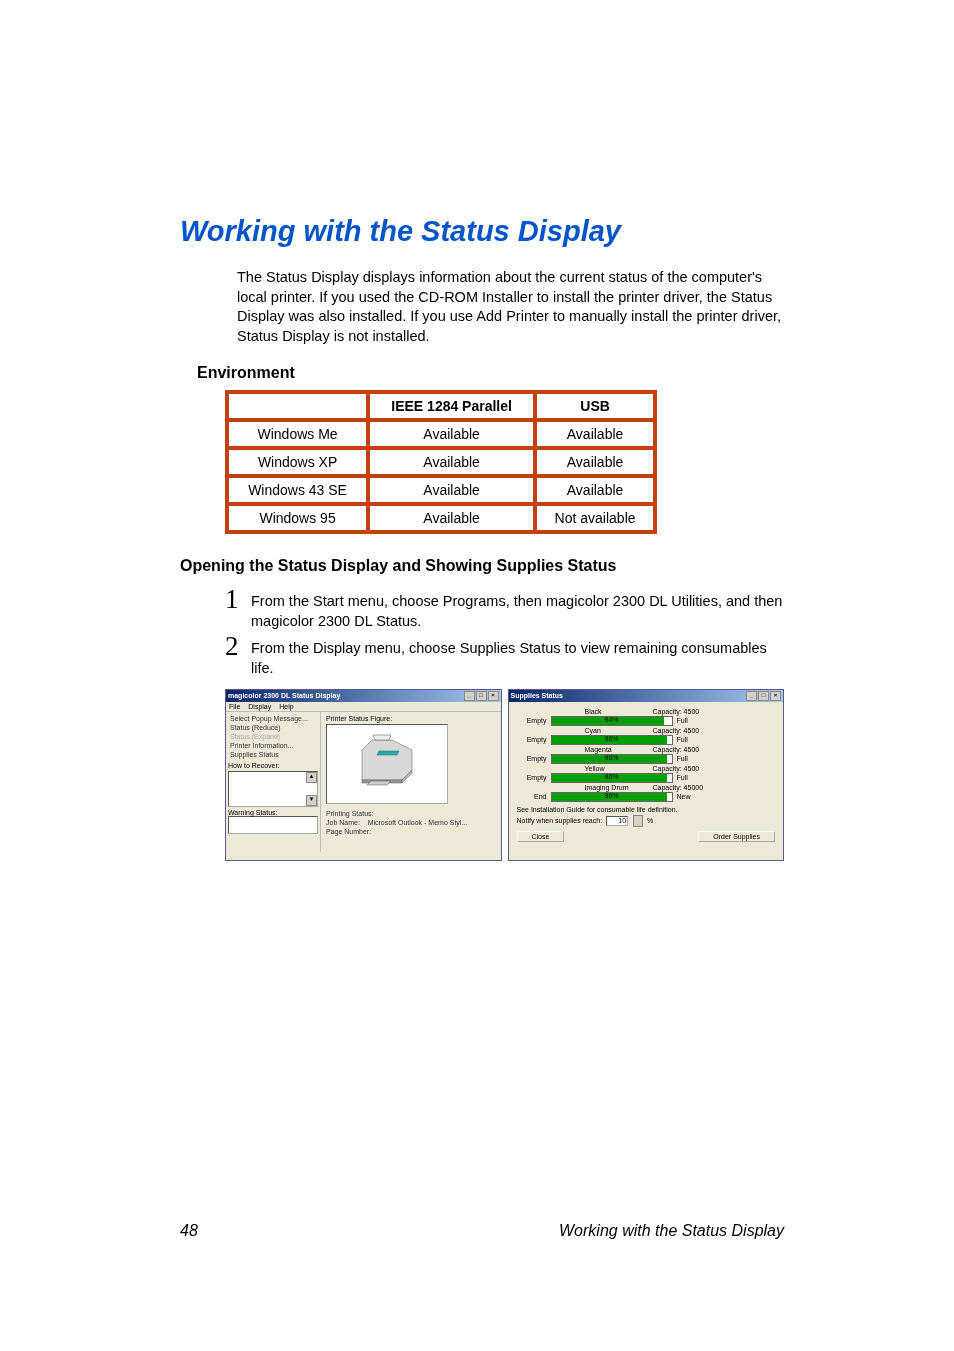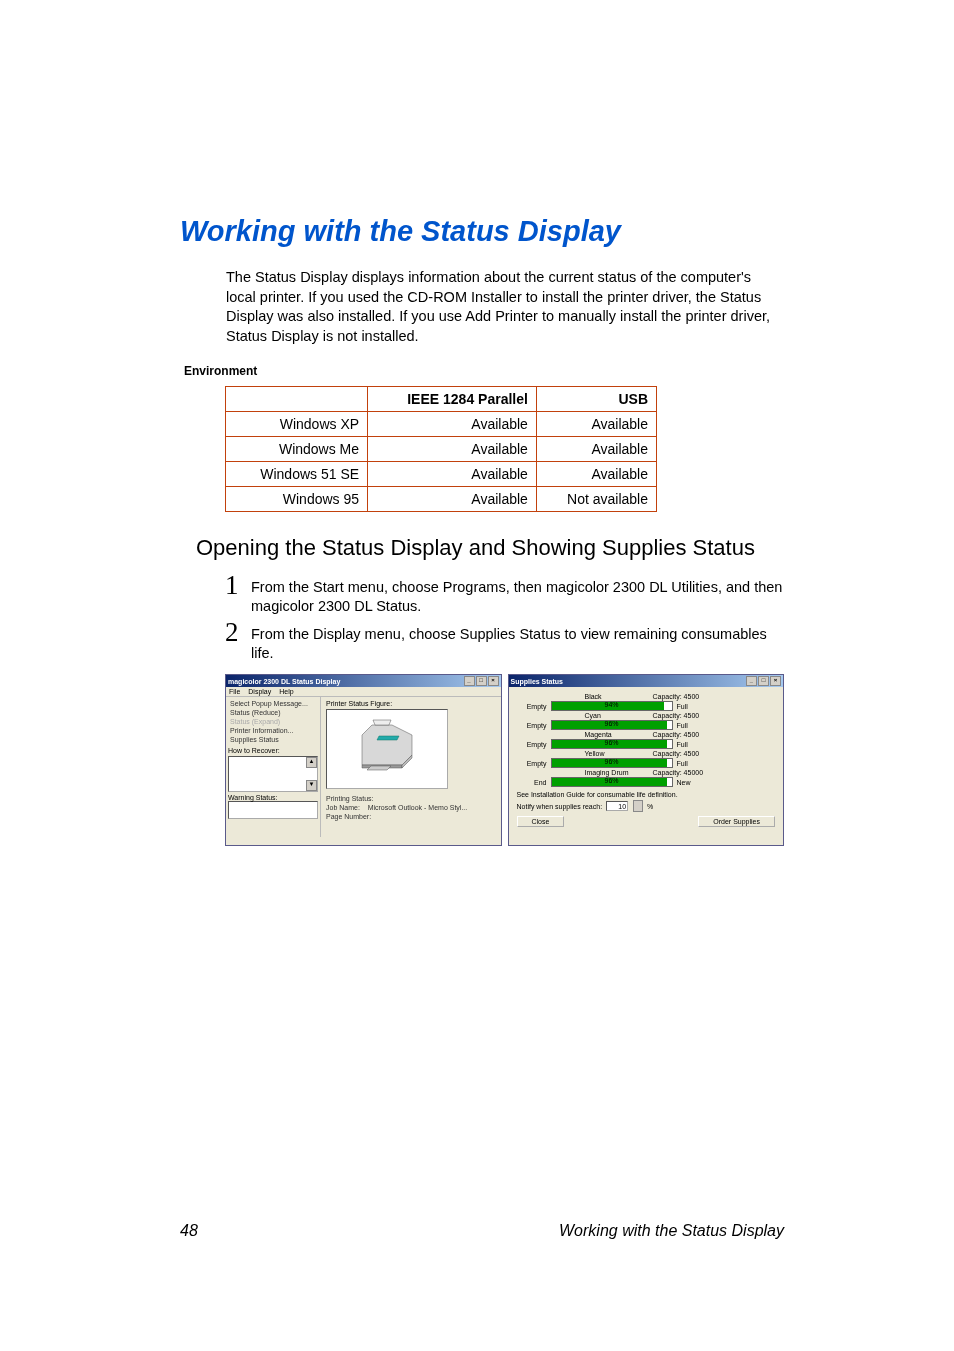--- a/index.html
+++ b/index.html
@@ -23,50 +23,50 @@
     font-style: italic;
     margin: 0 0 20px 0;
     font-family: Arial, Helvetica, sans-serif;
   }
   .body-indent {
     margin-left: 45px;
   }
   p.intro {
     font-size: 14.5px;
     line-height: 1.35;
-    margin: 0 0 18px 1px;
+    margin: 0 0 18px 12px;
   }
   h2.section {
-    font-size: 12px;
-    font-weight: bold;
-    margin: 0 0 8px 4px;
+    font-size: 16px;
+    font-weight: bold;
+    margin: 0 0 8px 17px;
   }
   p.note {
     font-size: 14.5px;
     line-height: 1.35;
     margin: 0 0 12px 0;
   }
   table.compat {
     border-collapse: collapse;
     margin: 0 0 22px 0;
     width: 432px;
   }
   table.compat th, table.compat td {
-    border: 1px solid #c2410c;
+    border: 4px solid #c2410c;
     font-size: 14px;
-    text-align: right;
+    text-align: center;
     padding: 4px 8px;
   }
   table.compat th {
     font-weight: bold;
   }
   h2.section2 {
-    font-size: 22px;
-    font-weight: normal;
-    margin: 0 0 10px 16px;
+    font-size: 16px;
+    font-weight: bold;
+    margin: 0 0 10px 0;
     line-height: 1.25;
   }
   .steps {
     margin: 0 0 10px 0;
   }
   .step {
     display: flex;
     align-items: flex-start;
     margin-bottom: 2px;
   }
@@ -196,31 +196,31 @@
     <table class="compat">
       <thead>
         <tr>
           <th></th>
           <th>IEEE 1284 Parallel</th>
           <th>USB</th>
         </tr>
       </thead>
       <tbody id="compat-body">
           <tr>
-            <td>Windows XP</td>
+            <td>Windows Me</td>
             <td>Available</td>
             <td>Available</td>
           </tr>
           <tr>
-            <td>Windows Me</td>
+            <td>Windows XP</td>
             <td>Available</td>
             <td>Available</td>
           </tr>
           <tr>
-            <td>Windows 51 SE</td>
+            <td>Windows 43 SE</td>
             <td>Available</td>
             <td>Available</td>
           </tr>
           <tr>
             <td>Windows 95</td>
             <td>Available</td>
             <td>Not available</td>
           </tr>
         </tbody>
     </table>

